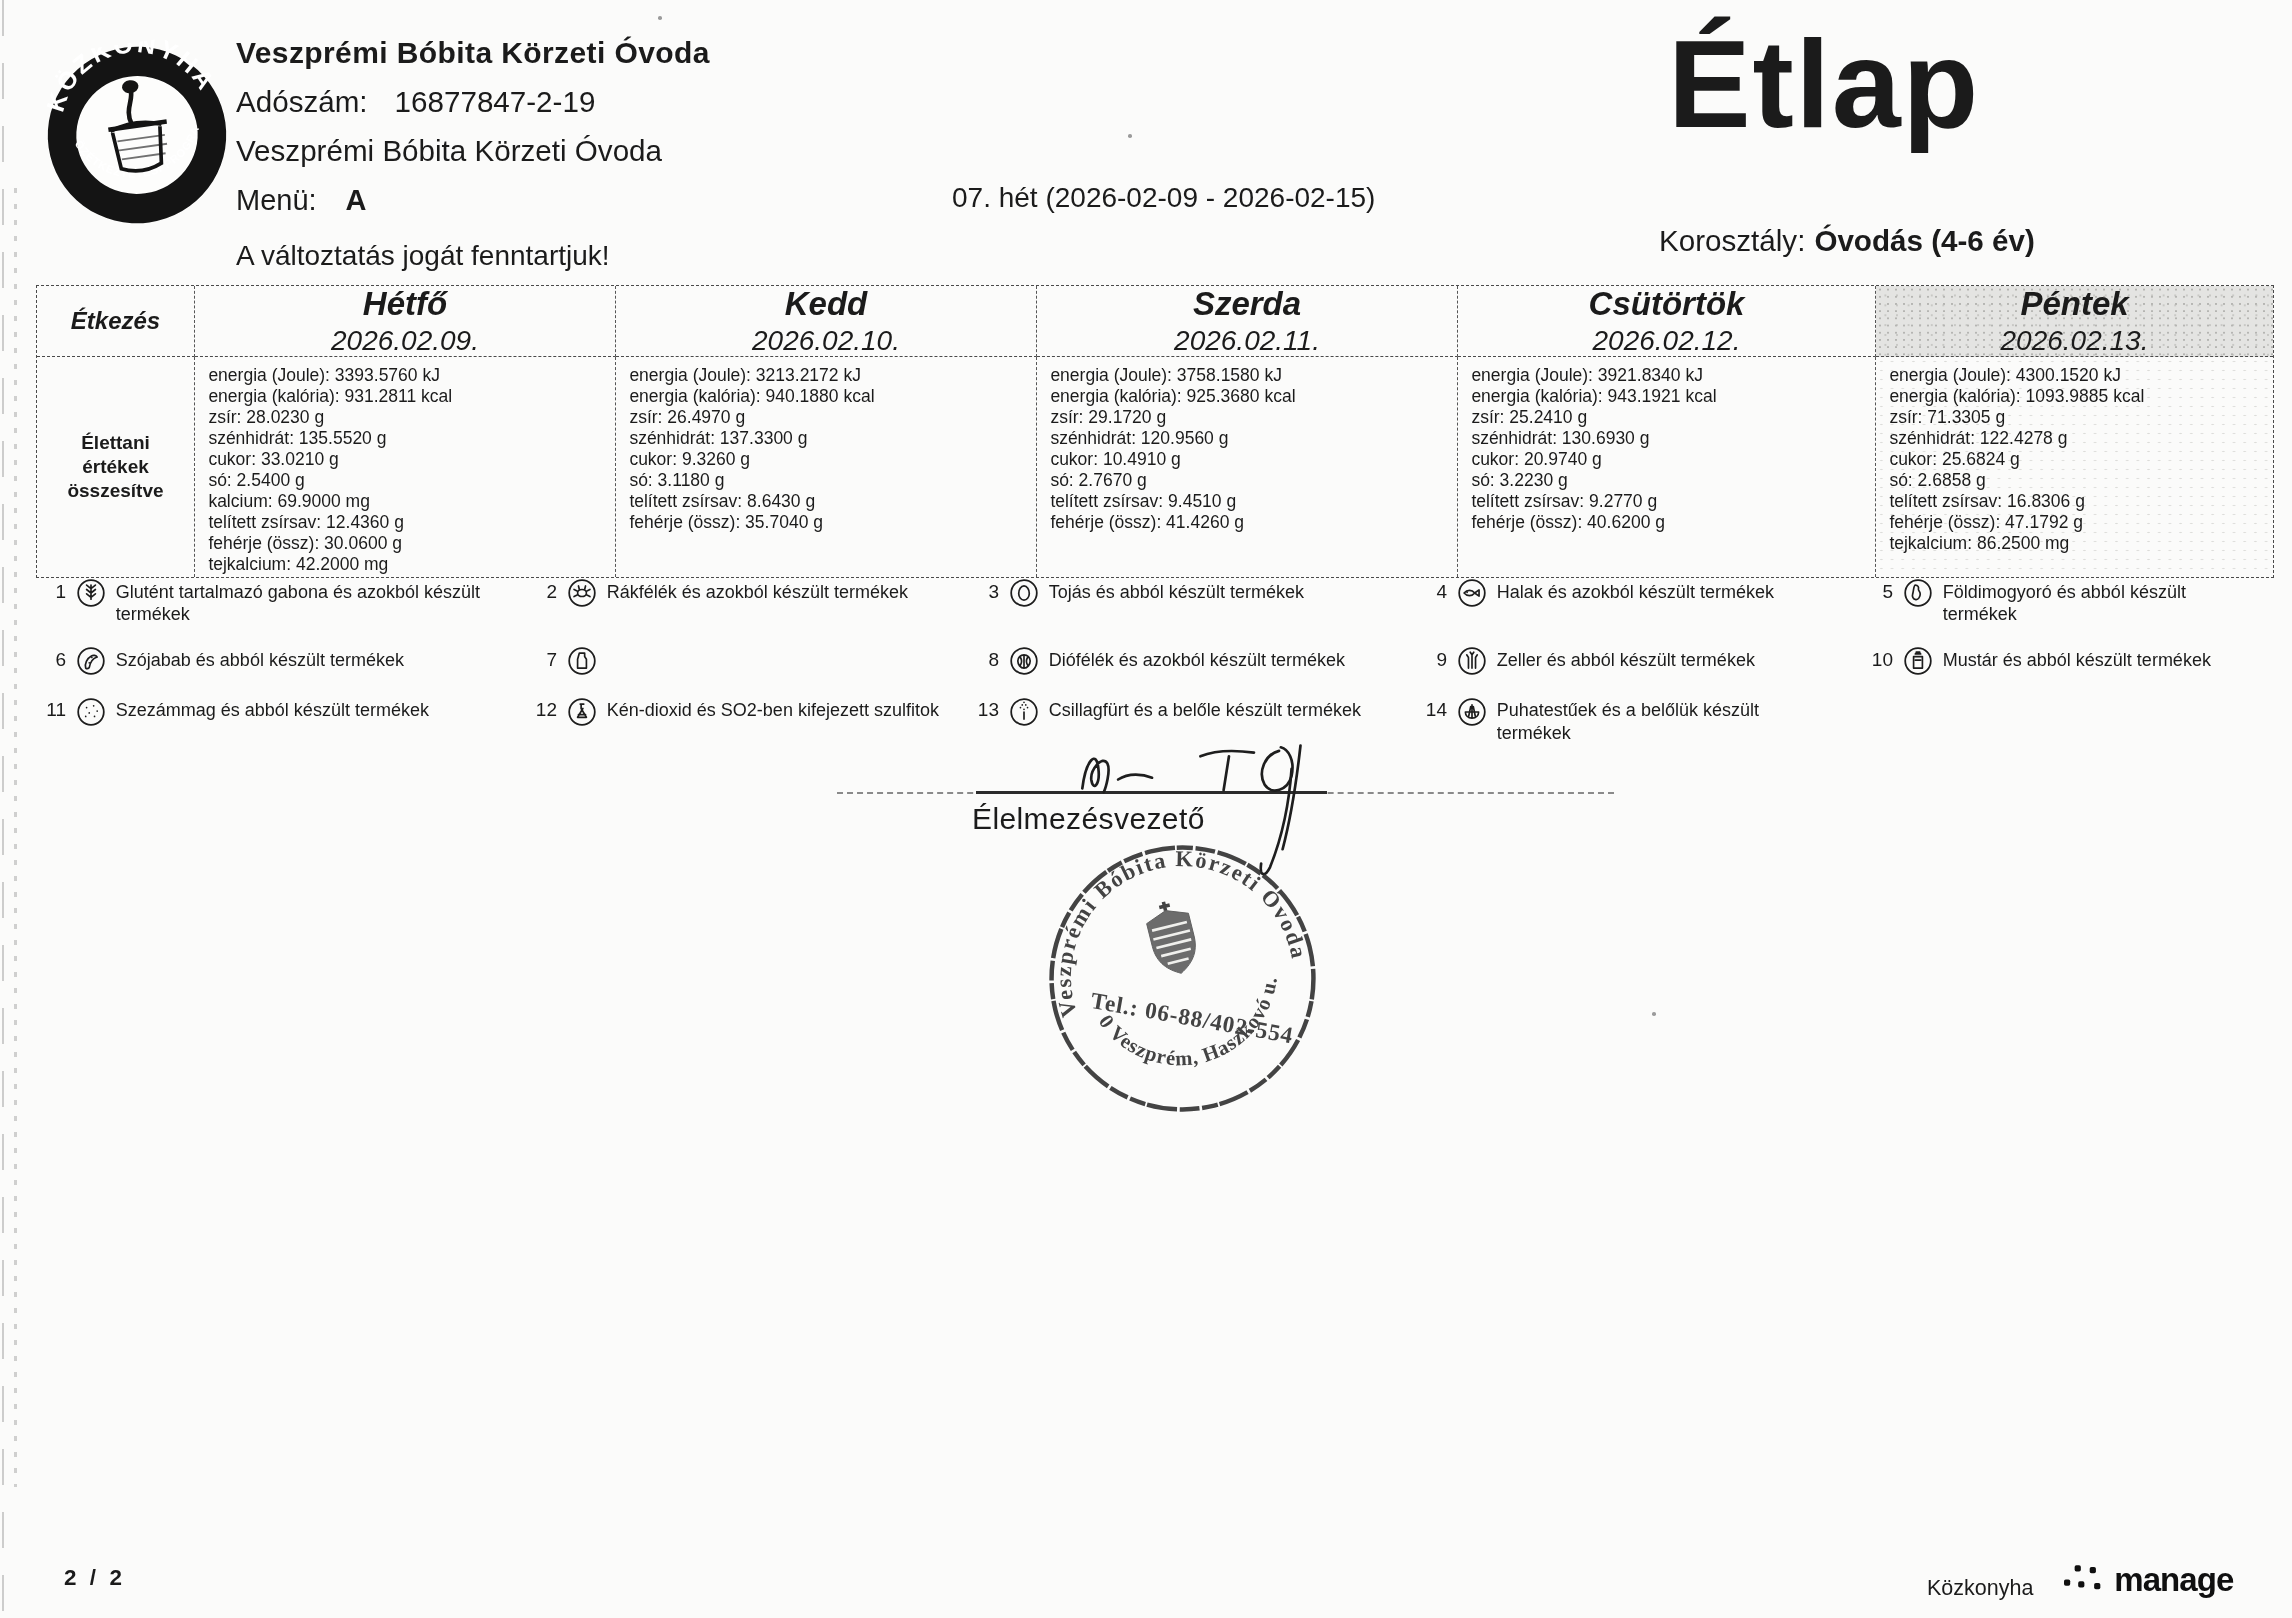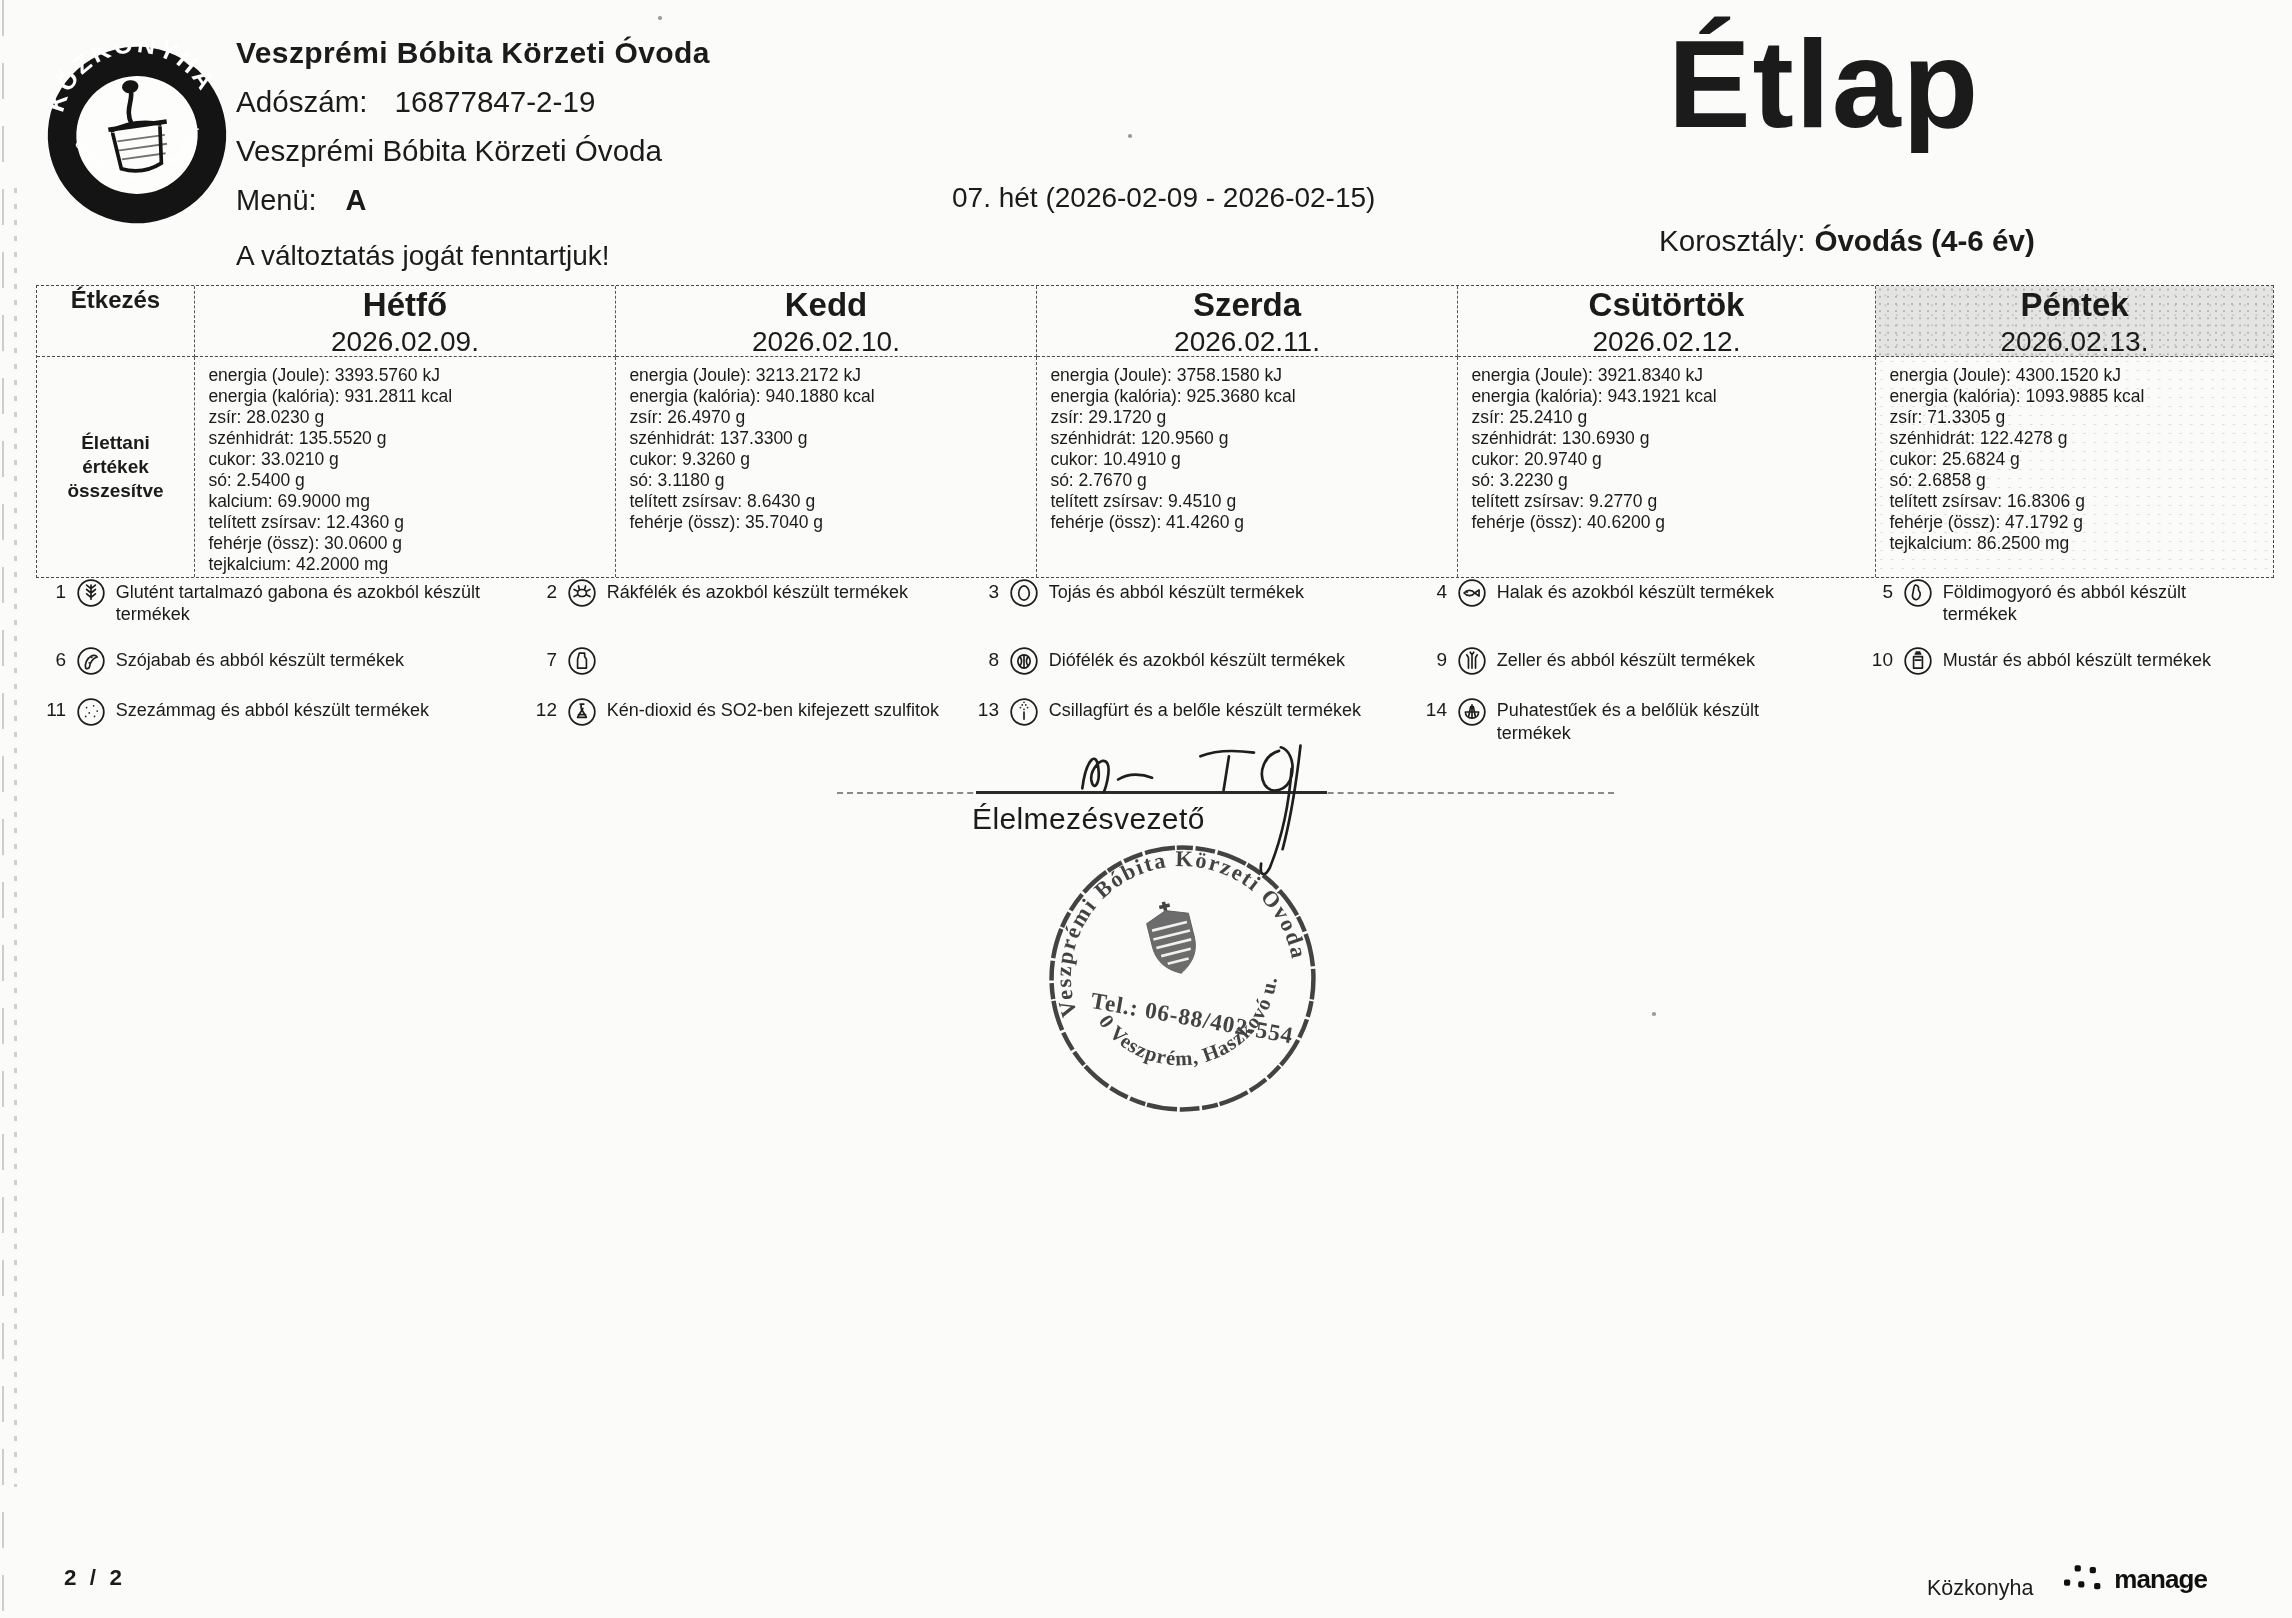--- a/index.html
+++ b/index.html
@@ -29,21 +29,21 @@
   
   .logo{left:45px;top:43px;width:184px;height:184px;transform:rotate(-8deg);}
 
   
   .mtable{left:36px;top:285px;width:2236px;border:1.8px dashed #4a4a4a;
           display:grid;grid-template-columns:158px 421px 421px 421px 418px 1fr;
           grid-template-rows:71px 220px;}
   .cell{border-right:1.8px dashed #565656;position:relative;}
   .cell:nth-child(6n){border-right:none;}
   .th{border-bottom:1.8px dashed #4a4a4a;display:flex;flex-direction:column;
-      align-items:center;}
+      align-items:center;justify-content:center;font-style:italic;}
   .dayname{font-size:33px;font-weight:bold;}
   .daydate{font-size:28px;margin-top:1.8px;}
   .mealhdr{font-size:24px;font-weight:bold;}
   .rowlabel{display:flex;align-items:center;justify-content:center;text-align:center;
       font-size:19px;font-weight:bold;line-height:24px;padding:0 12.5px;}
   .nut{padding:8px 5.4px 0 13.4px;font-size:17.5px;line-height:21px;}
   .noise-h{background-color:#e4e4e2;
      background-image:radial-gradient(#b5b5b2 0.9px,transparent 1.3px),radial-gradient(#c8c8c5 0.9px,transparent 1.3px);
      background-size:8px 7.2px,11.6px 9.9px;background-position:0 0,3.6px 4.5px;}
   .noise-l{background-image:radial-gradient(#dcdcd9 0.9px,transparent 1.2px);background-size:10.7px 9px;}
@@ -63,21 +63,21 @@
   .sig-label{left:972px;top:802px;font-size:30px;letter-spacing:0.4px;}
   .sig-scribble{left:1066px;top:733px;width:376px;height:152px;}
 
   
   .stamp{left:1039px;top:835px;width:287px;height:287px;opacity:.88;}
 
   
   .f-page{left:64px;top:1565px;font-size:22.4px;font-weight:bold;letter-spacing:3.6px;}
   .f-brand{left:1927px;top:1576px;font-size:21.5px;}
   .f-manage{left:2060px;top:1560px;display:flex;align-items:center;gap:7.2px;}
-  .f-manage .mtext{font-size:26px;font-weight:bold;letter-spacing:-0.9px;color:#101010;}
+  .f-manage .mtext{font-size:33px;font-weight:bold;letter-spacing:-0.9px;color:#101010;}
 
   .speck{position:absolute;background:#9b9b9b;border-radius:50%;}
 </style>
 </head>
 <body>
 
 <div class="page">
 
   <div class="edge-line"></div>
   <div class="scan-edge"></div>

